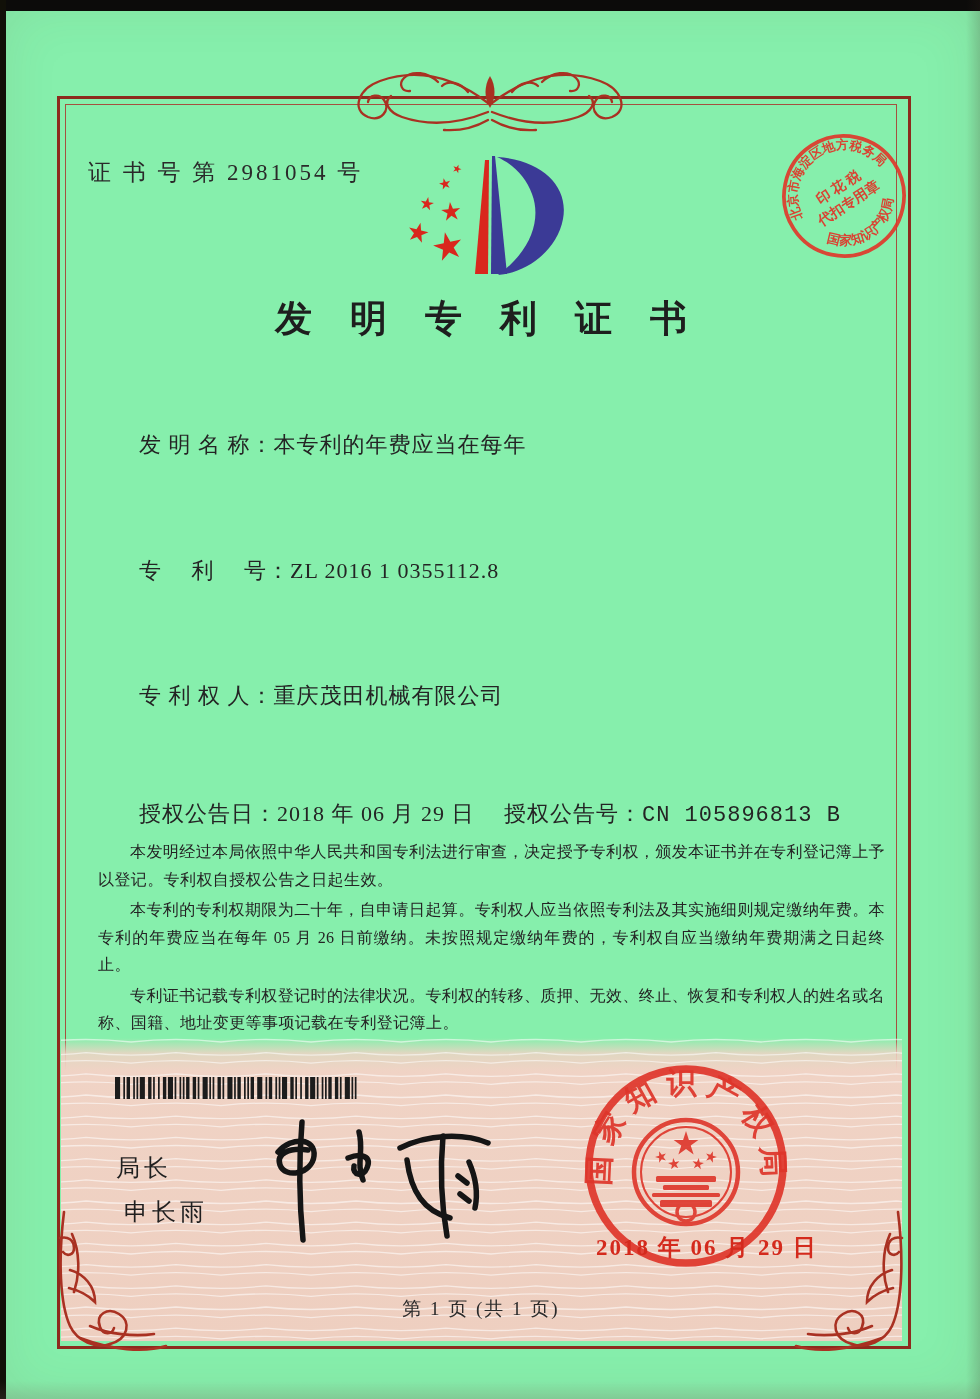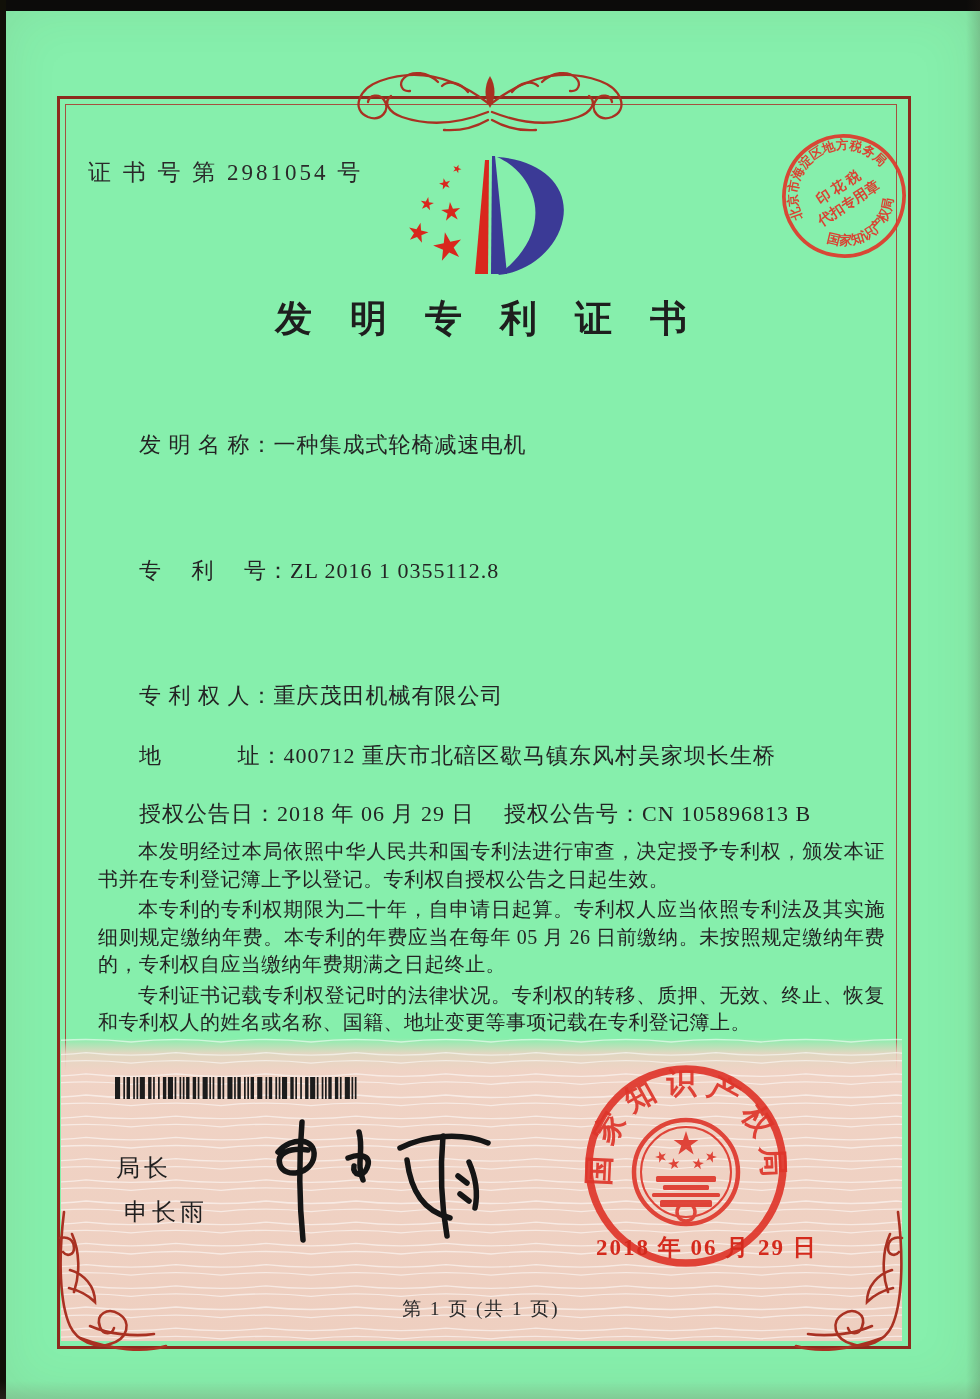--- a/index.html
+++ b/index.html
@@ -28,24 +28,24 @@
   .cert-no{position:absolute;left:88px;top:157px;font-size:23px;color:#2a2a2a;letter-spacing:3px;}
 
   .logo{position:absolute;left:385px;top:146px;width:210px;height:148px;}
 
   .title{position:absolute;left:57px;top:294px;width:848px;text-align:center;
     font-size:37px;font-weight:bold;color:#1e1e1e;letter-spacing:38px;padding-left:38px;box-sizing:border-box;}
 
   .field{position:absolute;left:115px;font-size:22px;color:#242424;white-space:nowrap;}
   .field .flabel{letter-spacing:1px;margin-left:24px;}
   .field .fvalue{letter-spacing:1px;}
-  .grant-pair2{position:absolute;left:365px;top:0;}
+  .grant-pair2{position:absolute;left:365px;top:0;font-family:Liberation Mono, monospace;}
 
   .body-text{position:absolute;left:98px;top:838px;width:794px;color:#242424;}
-  .body-text p{margin:0 7px 3px 0;font-size:20px;line-height:27.5px;text-align:justify;text-indent:2em;letter-spacing:.4px;}
+  .body-text p{margin:0 7px 3px 0;font-size:16px;line-height:27.5px;text-align:justify;text-indent:2em;letter-spacing:.4px;}
 
   .barcode{position:absolute;left:115px;top:1077px;width:248px;height:22px;}
 
   .sig-label-title{position:absolute;left:116px;top:1152px;font-size:24px;color:#1f1f1f;letter-spacing:4px;text-align:center;}
   .sig-label-name{position:absolute;left:116px;top:1196px;font-size:24px;color:#1f1f1f;letter-spacing:4px;margin-left:8px;}
   .sig-script{position:absolute;left:262px;top:1116px;width:245px;height:130px;}
 
   .tax-stamp{position:absolute;left:769px;top:121px;width:150px;height:150px;transform:rotate(-33deg);}
   .big-seal{position:absolute;left:580px;top:1060px;width:212px;height:212px;}
   .seal-date{position:absolute;left:596px;top:1232px;font-size:23px;color:#d42a1d;letter-spacing:2px;font-weight:600;}
@@ -181,30 +181,27 @@
         <use href="#star5" transform="translate(42,58) scale(7) rotate(10)"></use>
         <use href="#star5" transform="translate(60,38) scale(6) rotate(-14)"></use>
         <use href="#star5" transform="translate(72,23) scale(4.5) rotate(20)"></use>
       </g>
     </svg>
   </div>
 
   <div class="title">发明专利证书</div>
 
   <div class="field" style="top:430px">
-    <span class="flabel">发 明 名 称：</span><span class="fvalue">一种集成式轮椅减速电机</span>
+    <span class="flabel">发 明 名 称：</span><span class="fvalue">本专利的年费应当在每年</span>
   </div>
   <div class="field" style="top:556px">
     <span class="flabel">专　 利　 号：</span><span class="fvalue">ZL 2016 1 0355112.8</span>
   </div>
   <div class="field" style="top:681px">
     <span class="flabel">专 利 权 人：</span><span class="fvalue">重庆茂田机械有限公司</span>
-  </div>
-  <div class="field" style="top:741px">
-    <span class="flabel">地　　　 址：</span><span class="fvalue">400712 重庆市北碚区歇马镇东风村吴家坝长生桥</span>
   </div>
   <div class="field" style="top:799px;width:790px">
     <span class="flabel">授权公告日：</span><span class="fvalue">2018 年 06 月 29 日</span>
     <span class="grant-pair2">
       <span class="flabel">授权公告号：</span><span class="fvalue">CN 105896813 B</span>
     </span>
   </div>
 
   <div class="body-text">
     <p>本发明经过本局依照中华人民共和国专利法进行审查，决定授予专利权，颁发本证书并在专利登记簿上予以登记。专利权自授权公告之日起生效。</p>

